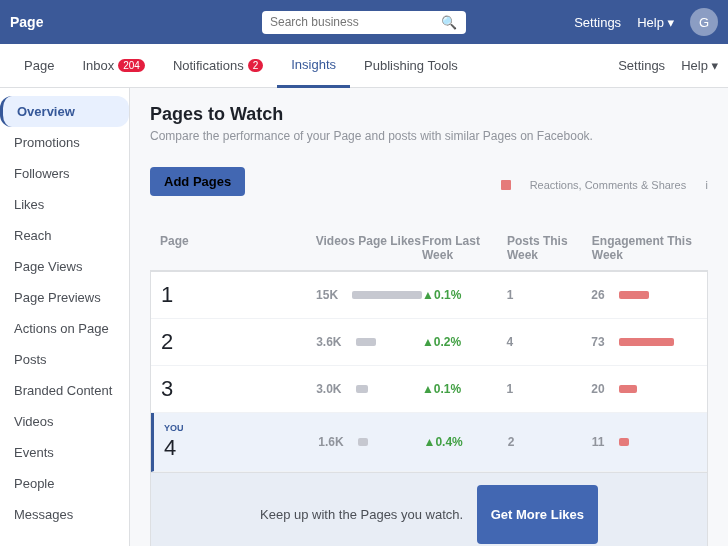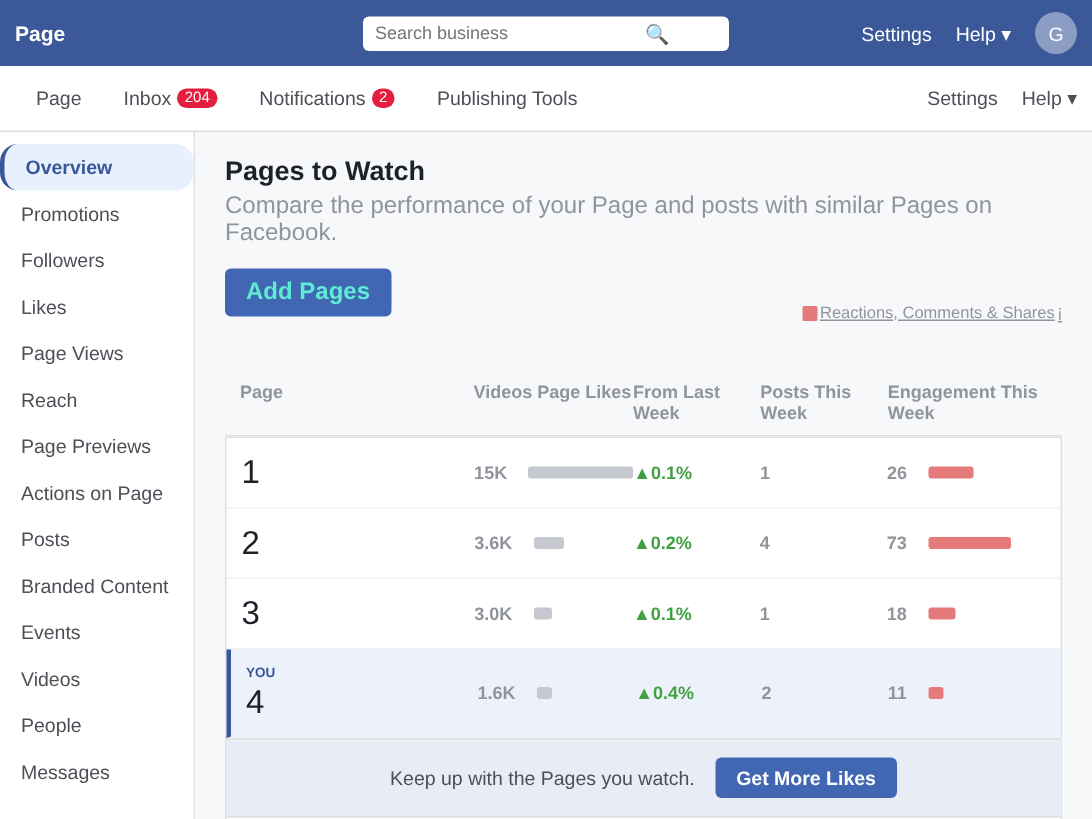--- a/index.html
+++ b/index.html
@@ -17,21 +17,21 @@
     .top-nav-left { color: #fff; font-size: 14px; font-weight: bold; margin-right: 20px; }
     .search-bar {
       position: absolute;
       left: 50%;
       transform: translateX(-50%);
       display: flex;
       align-items: center;
       background: #fff;
       border-radius: 4px;
       padding: 4px 8px;
-      width: 244px;
+      width: 204px;
     }
     .search-bar input {
       border: none;
       outline: none;
       font-size: 12px;
       width: 180px;
       color: #555;
     }
     .search-bar .search-icon-btn {
       background: none;
@@ -102,42 +102,41 @@
     .sidebar-item.active {
       background: #e8f0fe;
       color: #365899;
       font-weight: bold;
       border-left: 3px solid #365899;
     }
 
     
     .main { flex: 1; padding: 16px 20px; background: #f7f8fa; overflow-y: auto; }
     .page-title { font-size: 18px; font-weight: bold; color: #1d2129; }
-    .page-subtitle { font-size: 16px; color: #90949c; margin-top: 4px; margin-bottom: 14px; }
+    .page-subtitle { font-size: 12px; color: #90949c; margin-top: 4px; margin-bottom: 24px; }
 
     .add-pages-btn {
       background: #4267b2;
-      color: #5eead4;
+      color: #000000;
       border: none;
       border-radius: 4px;
       padding: 7px 14px;
-      font-size: 16px;
+      font-size: 13px;
       cursor: pointer;
       font-weight: 600;
     }
 
     .legend {
       float: right;
       font-size: 11px;
       color: #90949c;
       display: flex;
       align-items: center;
-      gap: 2px;
-      margin-top: 22px;
-      text-decoration: underline;
+      gap: 19px;
+      margin-top: 10px;
     }
     .legend-box {
       width: 10px; height: 10px;
       background: #e57a7a;
       border-radius: 1px;
     }
 
     .table-header-row {
       display: flex;
       padding: 8px 10px;
@@ -189,21 +188,21 @@
       font-size: 13px;
       color: #4b4f56;
       border-top: 1px solid #dddfe2;
       border-bottom: 1px solid #dddfe2;
     }
     .get-more-btn {
       background: #4267b2;
       color: #fff;
       border: none;
       border-radius: 4px;
-      padding: 6px 14px;
+      padding: 22px 14px;
       font-size: 13px;
       cursor: pointer;
       margin-left: 10px;
       font-weight: 600;
     }
 
     .clearfix::after { content: ''; display: table; clear: both; }
   </style>
 </head>
 <body>
@@ -228,45 +227,48 @@
     <span>Page</span>
   </div>
   <div class="sec-nav-item">
     <span>Inbox</span>
     <span class="badge">204</span>
   </div>
   <div class="sec-nav-item">
     <span>Notifications</span>
     <span class="badge">2</span>
   </div>
+  <div class="sec-nav-item active">
+    <span>Insights</span>
+  </div>
   <div class="sec-nav-item">
     <span>Publishing Tools</span>
   </div>
   <div class="sec-nav-right">
     <span>Settings</span>
     <span>Help ▾</span>
   </div>
 </div>
 
 <div class="layout">
 
   <div class="sidebar">
 
   <div class="sidebar-item active">Overview</div>
       <div class="sidebar-item">Promotions</div>
       <div class="sidebar-item">Followers</div>
       <div class="sidebar-item">Likes</div>
+      <div class="sidebar-item">Reach</div>
       <div class="sidebar-item">Page Views</div>
-      <div class="sidebar-item">Reach</div>
       <div class="sidebar-item">Page Previews</div>
       <div class="sidebar-item">Actions on Page</div>
       <div class="sidebar-item">Posts</div>
       <div class="sidebar-item">Branded Content</div>
+      <div class="sidebar-item">Videos</div>
       <div class="sidebar-item">Events</div>
-      <div class="sidebar-item">Videos</div>
       <div class="sidebar-item">People</div>
       <div class="sidebar-item">Messages</div>
     </div>
 
   <div class="main">
     <div class="page-title">Pages to Watch</div>
     <div class="page-subtitle">Compare the performance of your Page and posts with similar Pages on Facebook.</div>
 
     <div class="clearfix">
       <button class="add-pages-btn">Add Pages</button>
@@ -337,21 +339,21 @@
             <span>3.0K</span>
             <div class="bar" style="width:12px;"></div>
           </div>
         </div>
         <div class="col-last-week">
           <span class="change-pos">▲0.1%</span>
         </div>
         <div class="col-posts">1</div>
         <div class="col-engagement">
           <div class="bar-container">
-            <span>18</span>
+            <span>20</span>
             <div class="bar pink" style="width:18px;"></div>
           </div>
         </div>
       </div>
         <div class="table-row you-row">
         <div class="col-page">
           <div class="you-label">YOU</div>
           <div class="rank-num">4</div>
         </div>
         <div class="col-likes">

